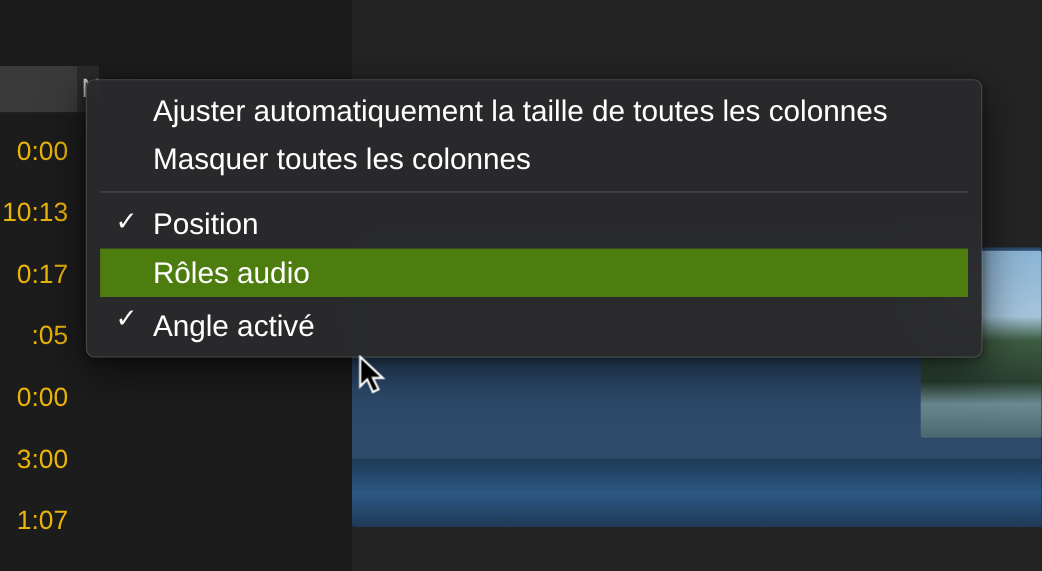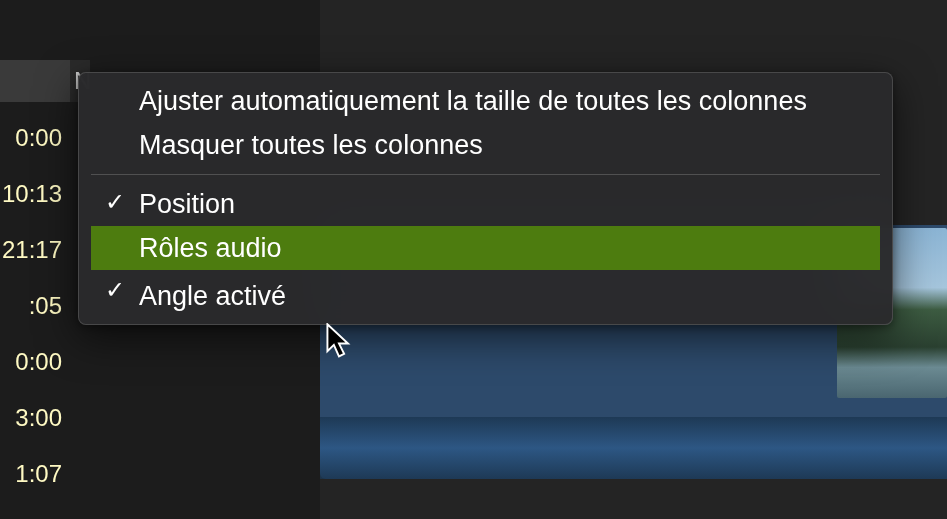--- a/index.html
+++ b/index.html
@@ -45,21 +45,21 @@
       overflow: hidden;
     }
     .time-column {
       position: absolute;
       left: 0;
       top: 110px;
       width: 68px;
     }
     .time-cell {
       height: 56px;
-      color: #fef9c3;
+      color: #eab308;
       font-size: 24px;
       text-align: right;
       padding-right: 6px;
       line-height: 56px;
       font-weight: 400;
     }
     .timeline-area {
       position: absolute;
       left: 320px;
       top: 0;
@@ -149,21 +149,21 @@
   </style>
 </head>
 <body>
 
 <div class="dark-panel">
   <div class="header-strip"></div>
   <div class="header-strip-right">N</div>
   <div class="time-column">
     <div class="time-cell">0:00</div>
     <div class="time-cell">10:13</div>
-    <div class="time-cell">21:17</div>
+    <div class="time-cell">0:17</div>
     <div class="time-cell">:05</div>
     <div class="time-cell">0:00</div>
     <div class="time-cell">3:00</div>
     <div class="time-cell">1:07</div>
   </div>
 </div>
 
 <div class="timeline-area">
   <div class="clip">
     <div class="clip-thumbnail"></div>

